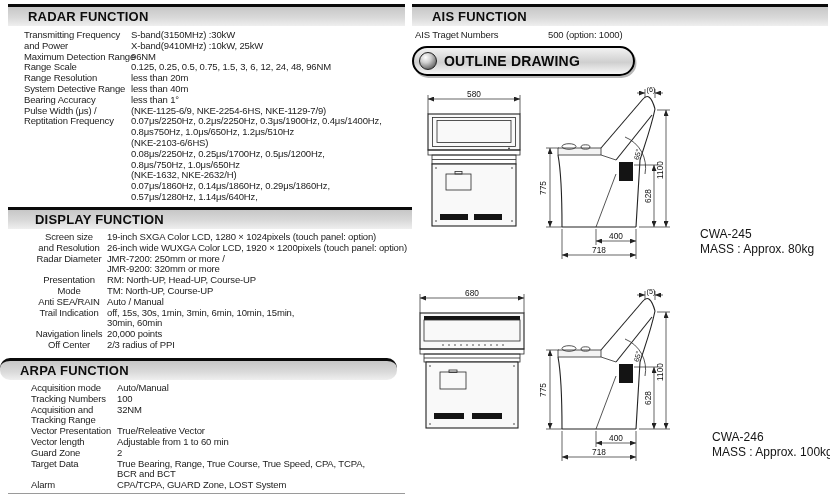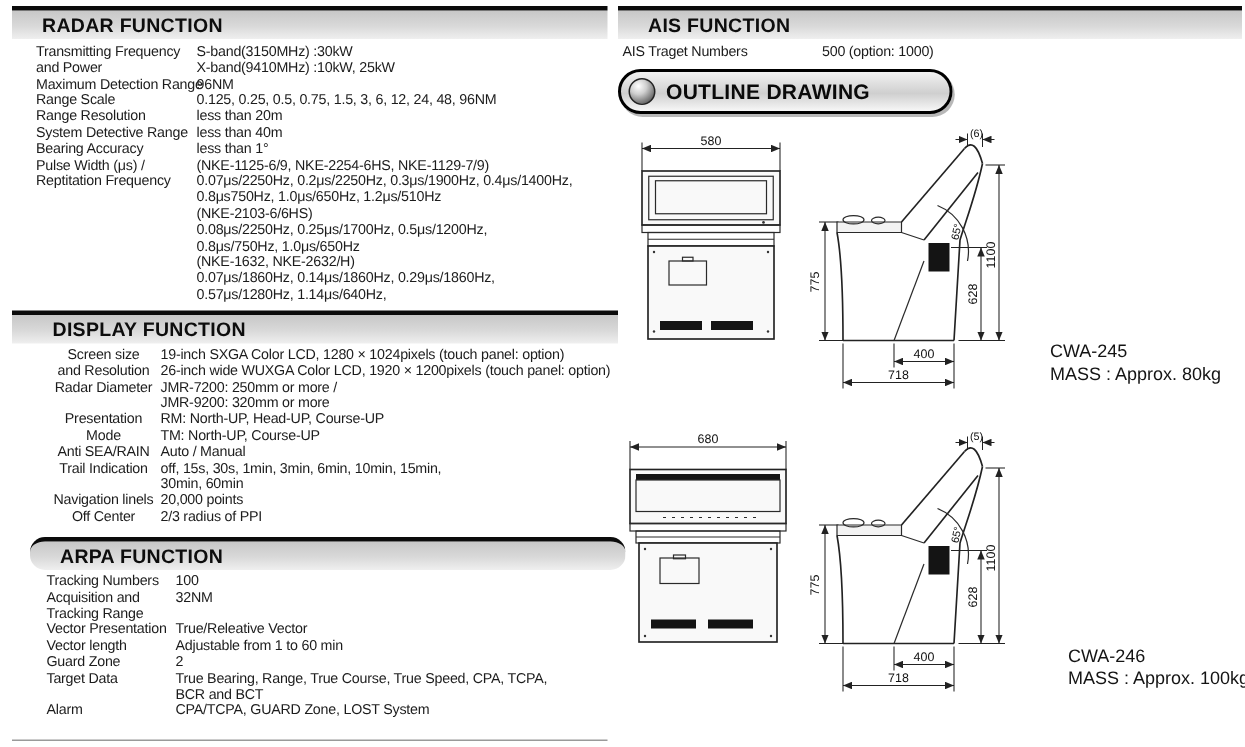--- a/index.html
+++ b/index.html
@@ -237,25 +237,29 @@
       <span class="lbl">Navigation linels</span>
       <span class="val">20,000 points</span>
     </div>
 
     <div class="row">
       <span class="lbl">Off Center</span>
       <span class="val">2/3 radius of PPI</span>
     </div>
   </div>
 
-<div class="sec-header" style="left:20px;top:358px;width:377px;border-radius:10px;">
+<div class="sec-header" style="left:0;top:358px;width:377px;border-radius:10px;">
   <span>ARPA FUNCTION</span>
 </div>
 <div class="spec arpa" style="left:31px;top:383px;">
 
+    <div class="row">
+      <span class="lbl">Acquisition mode</span>
+      <span class="val">Auto/Manual</span>
+    </div>
 
     <div class="row">
       <span class="lbl">Tracking Numbers</span>
       <span class="val">100</span>
     </div>
 
     <div class="row">
       <span class="lbl">Acquisition and</span>
       <span class="val">32NM</span>
     </div>

